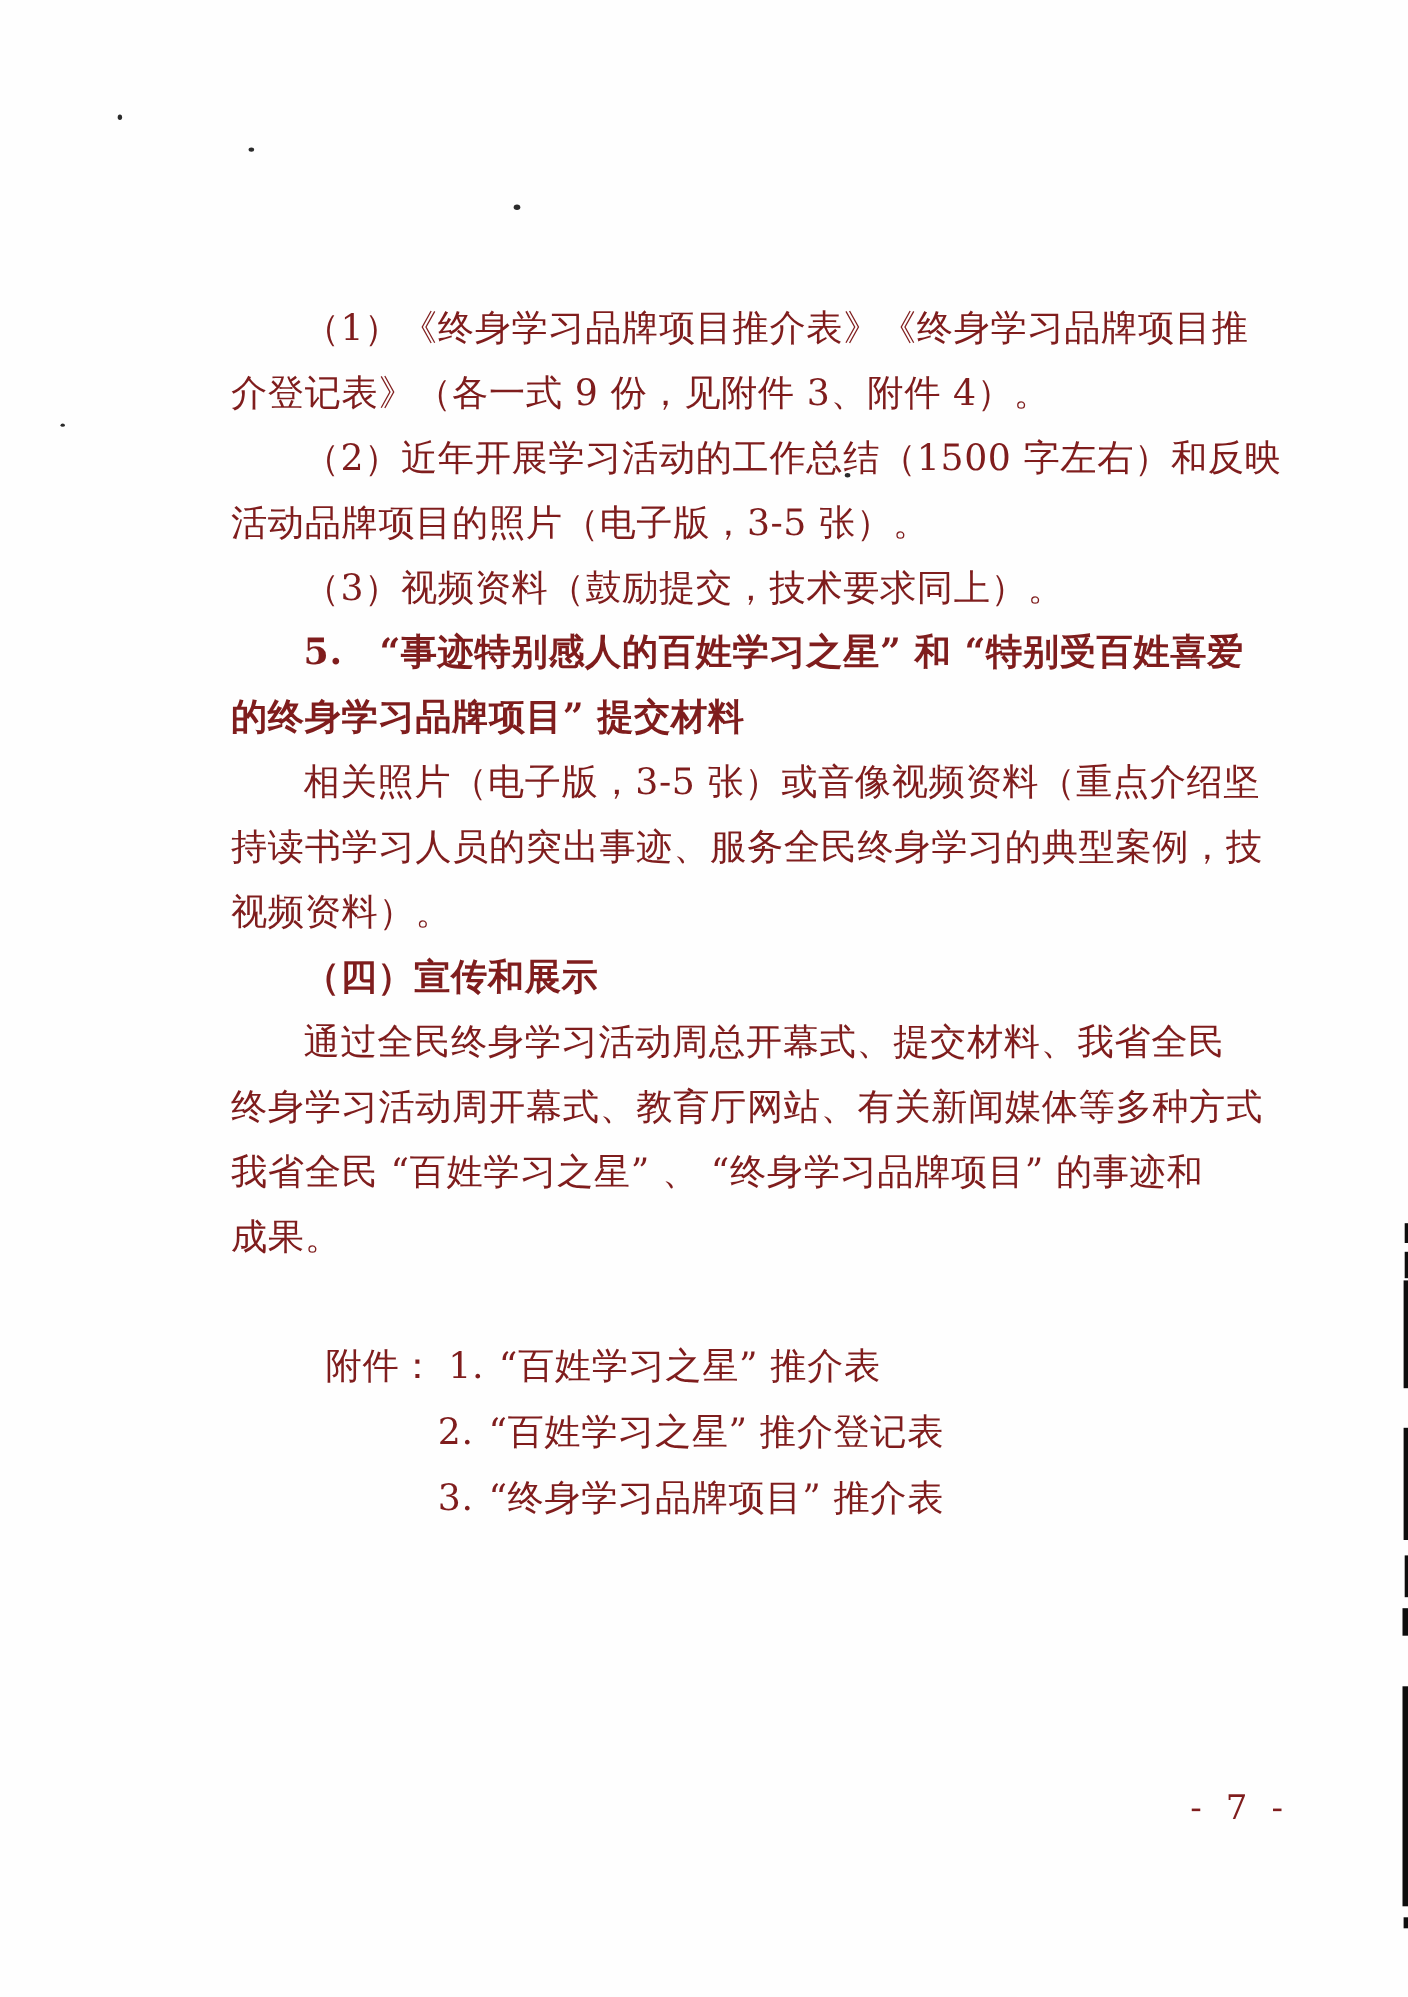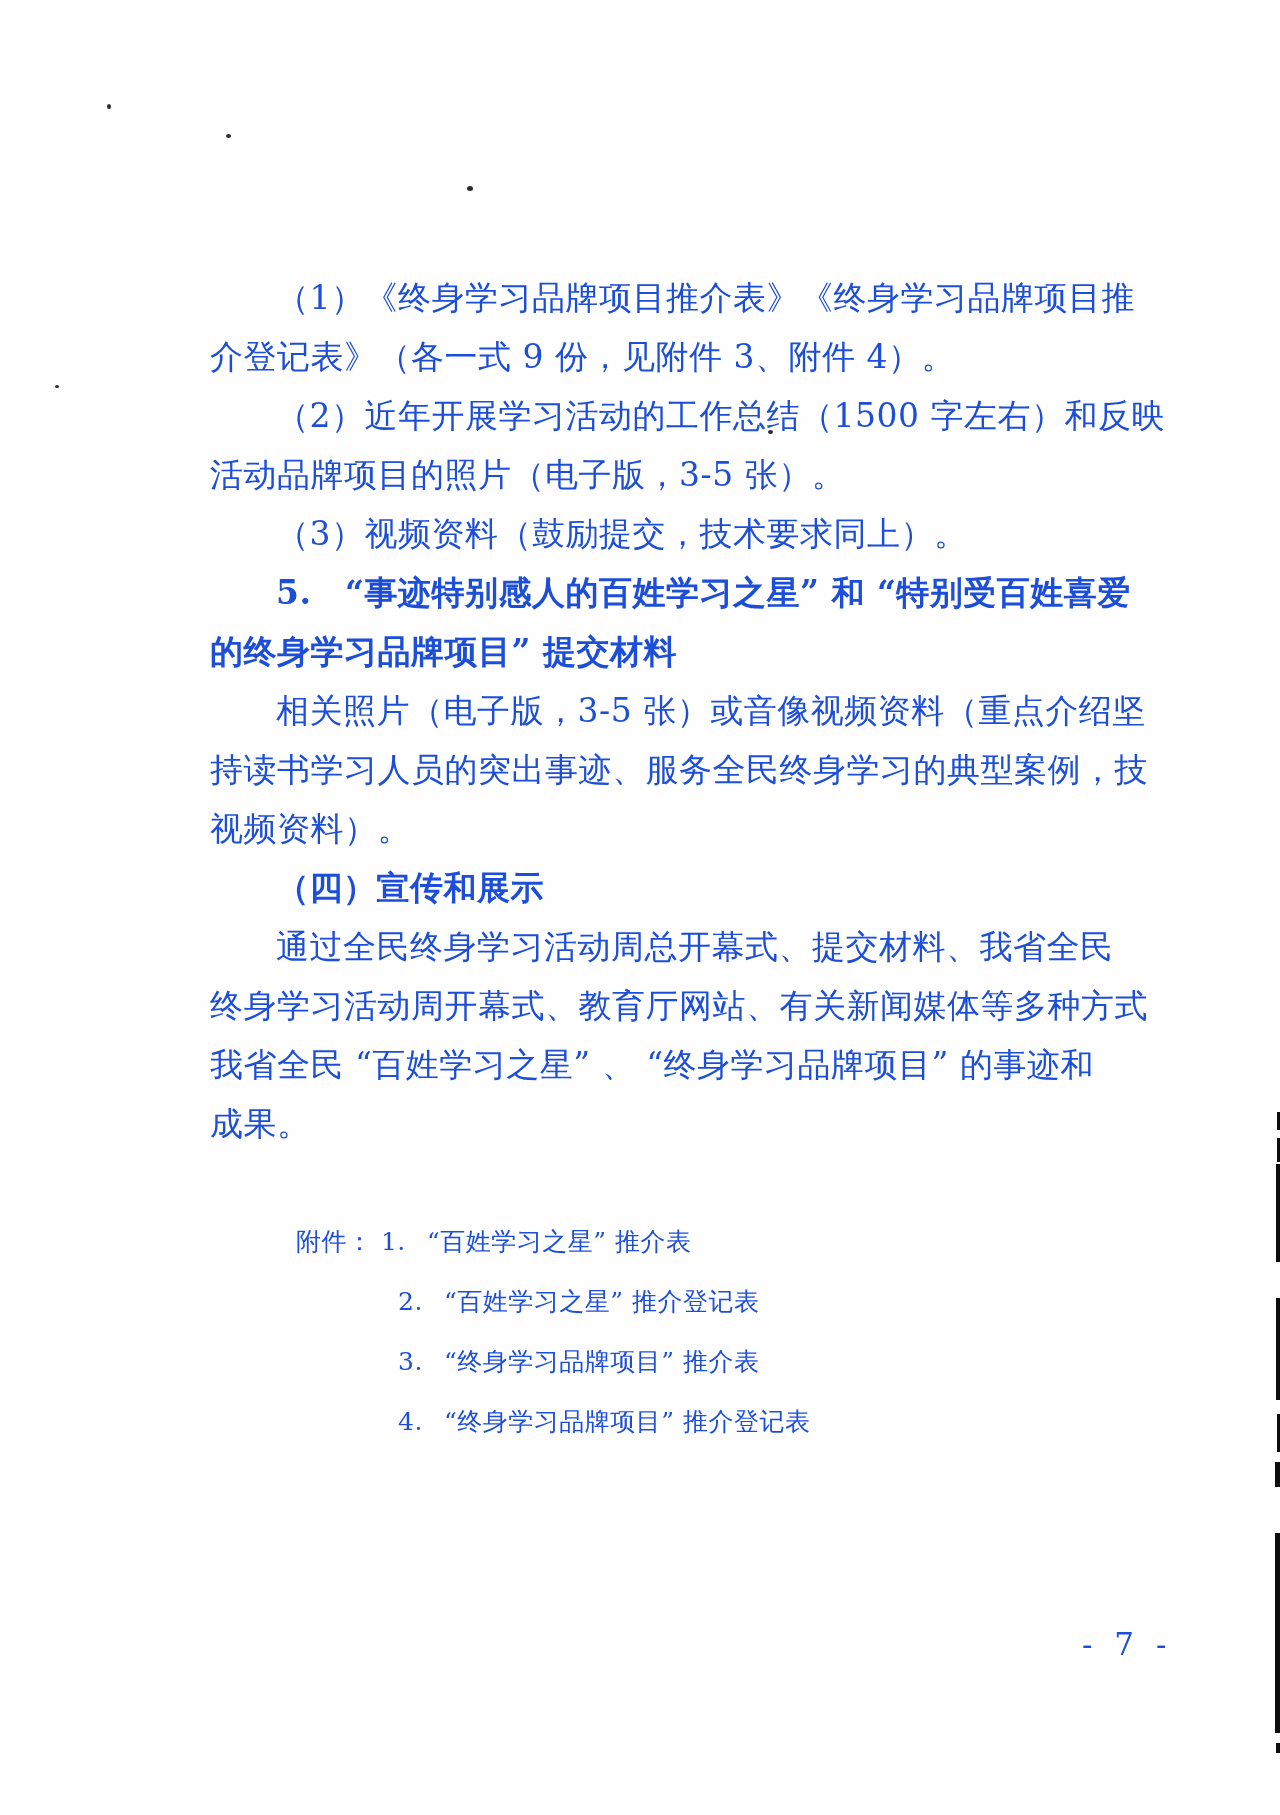--- a/index.html
+++ b/index.html
@@ -7,21 +7,21 @@
     padding: 0;
     background: #ffffff;
   }
   .page {
     position: relative;
     width: 1280px;
     height: 1815px;
     background: #fefefe;
     overflow: hidden;
     font-family: "DejaVu Serif", "Liberation Serif", serif;
-    color: #1d4ed8;
+    color: #7f1d1d;
   }
   
   .doc-body {
     position: absolute;
     top: 268px;
     left: 210px;
     width: 960px;
     font-size: 33px;
     line-height: 59px;
     letter-spacing: 0.5px;
@@ -30,21 +30,21 @@
     height: 59px;
     white-space: nowrap;
   }
   .doc-line.indent { padding-left: 66px; }
   .doc-line.bold   { font-weight: bold; }
   
   .attachments {
     position: absolute;
     top: 1212px;
     left: 296px;
-    font-size: 25px;
+    font-size: 33px;
     line-height: 60px;
     letter-spacing: 0.5px;
   }
   .att-row { height: 60px; white-space: nowrap; }
   .att-label { display: inline-block; }
   .att-item  { display: inline-block; }
   .att-row.cont { padding-left: 102px; }
   .att-num {
     display: inline-block;
     width: 46px;
@@ -96,23 +96,20 @@
     <div class="att-row">
       <span class="att-label">附件：</span>
       <span class="att-item"><span class="att-num">1.</span><span>“百姓学习之星” 推介表</span></span>
     </div>
     <div class="att-row cont">
       <span class="att-item"><span class="att-num">2.</span><span>“百姓学习之星” 推介登记表</span></span>
     </div>
     <div class="att-row cont">
       <span class="att-item"><span class="att-num">3.</span><span>“终身学习品牌项目” 推介表</span></span>
     </div>
-    <div class="att-row cont">
-      <span class="att-item"><span class="att-num">4.</span><span>“终身学习品牌项目” 推介登记表</span></span>
-    </div>
   </div>
 
   <div class="page-number">- 7 -</div>
 
   <div class="speck" style="left:107px; top:104px; width:4px; height:5px;"></div>
   <div class="speck" style="left:226px; top:134px; width:5px; height:4px;"></div>
   <div class="speck" style="left:467px; top:186px; width:6px; height:5px;"></div>
   <div class="speck" style="left:55px;  top:385px; width:4px; height:3px;"></div>
   <div class="speck" style="left:768px; top:430px; width:5px; height:4px;"></div>
 

